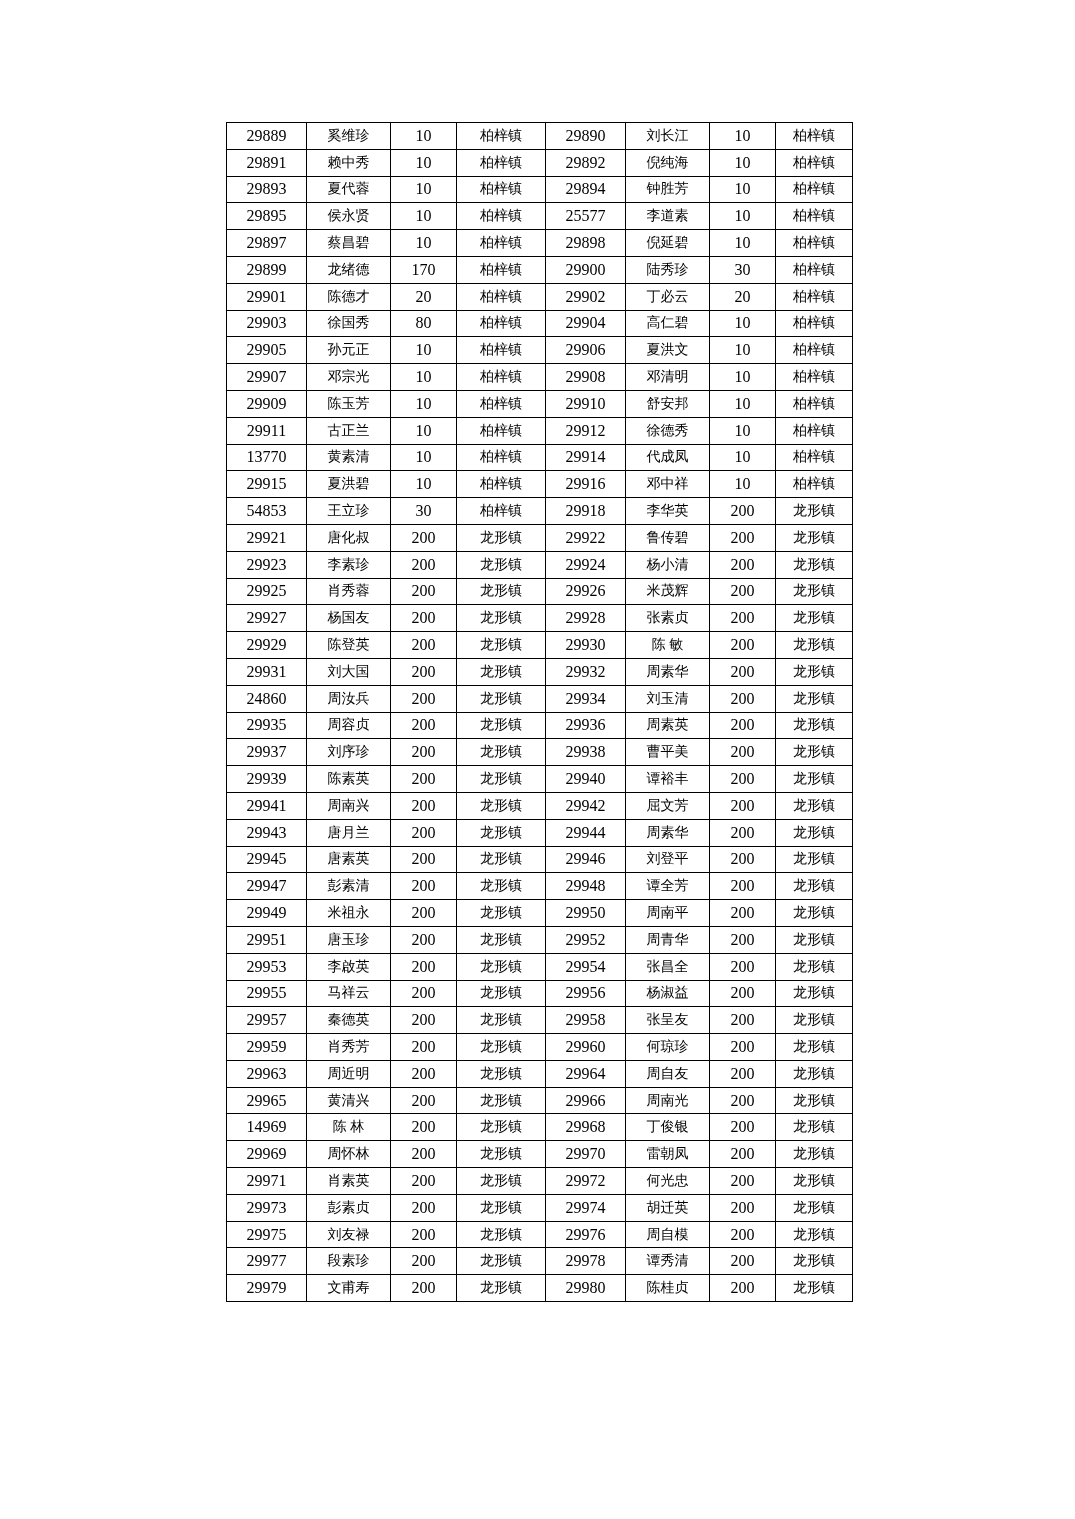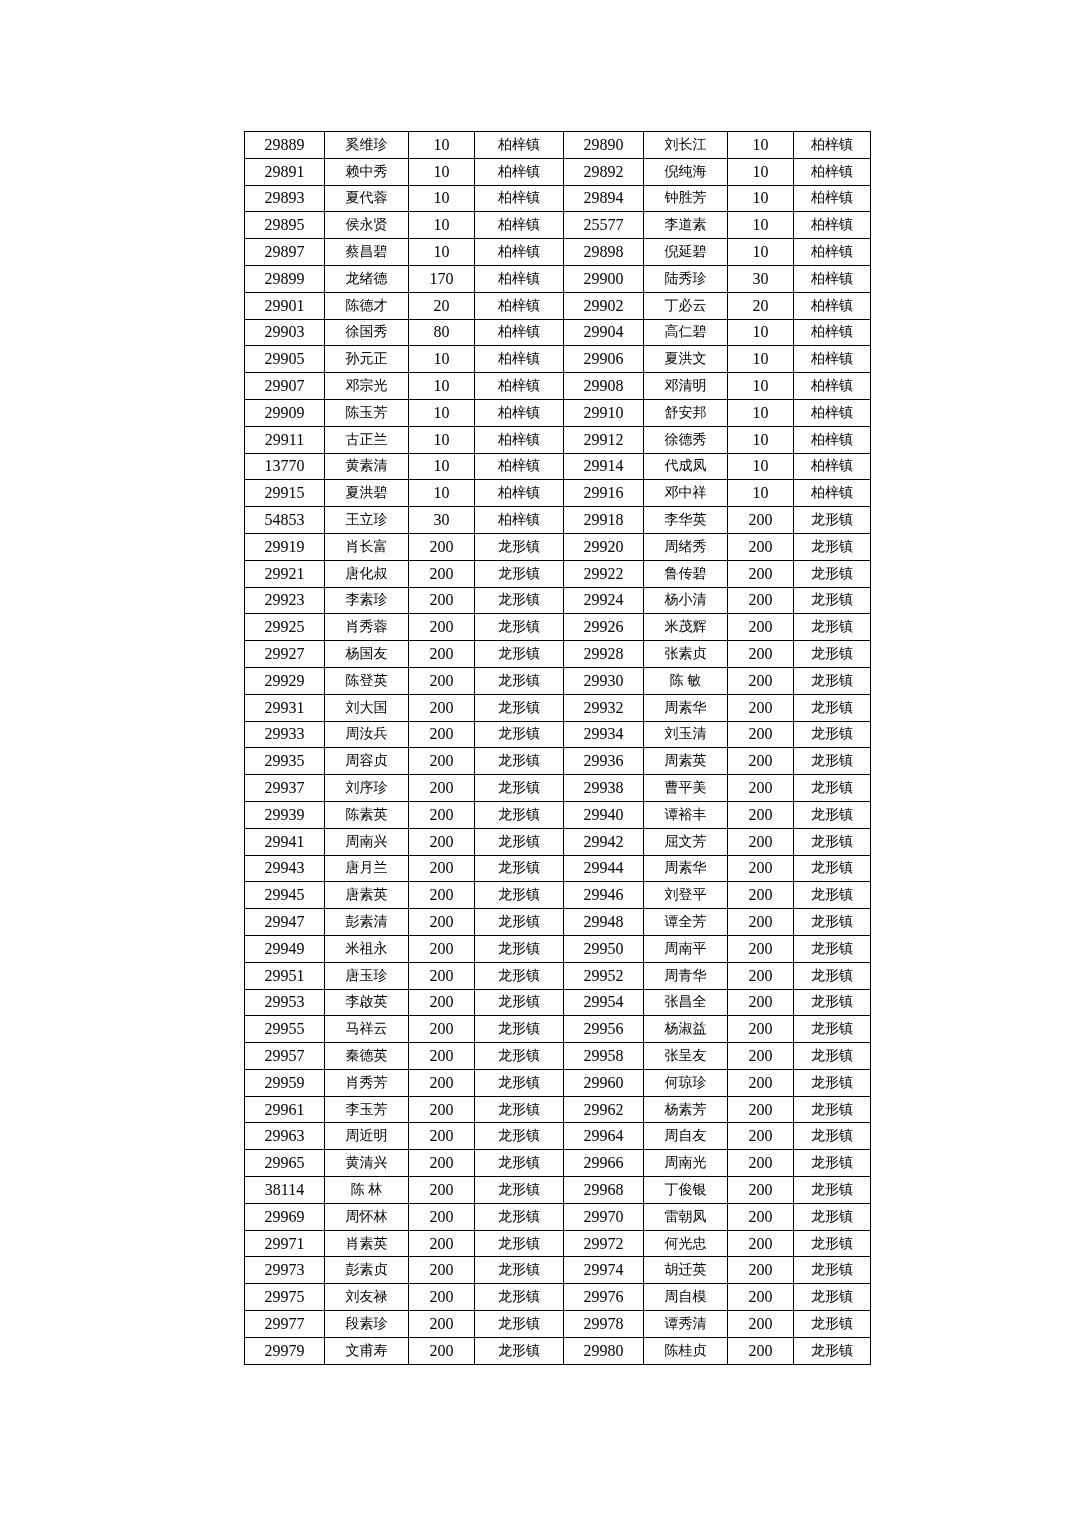--- a/index.html
+++ b/index.html
@@ -7,22 +7,21 @@
     width: 1075px;
     height: 1519px;
     background: #ffffff;
     position: relative;
     font-family: "Liberation Serif", "DejaVu Serif", serif;
     color: #000000;
   }
   .sheet {
     position: absolute;
     left: 226px;
-    top: 131px;
-    margin-left: 18px;
+    top: 122px;
   }
   table {
     border-collapse: collapse;
     table-layout: fixed;
   }
   td {
     border: 1px solid #000000;
     text-align: center;
     vertical-align: middle;
     height: 25.8px;
@@ -201,30 +200,20 @@
           <td class="num">54853</td>
           <td class="zh">王立珍</td>
           <td class="num">30</td>
           <td class="zh">柏梓镇</td>
           <td class="num">29918</td>
           <td class="zh">李华英</td>
           <td class="num">200</td>
           <td class="zh">龙形镇</td>
         </tr>
         <tr>
-          <td class="num">29919</td>
-          <td class="zh">肖长富</td>
-          <td class="num">200</td>
-          <td class="zh">龙形镇</td>
-          <td class="num">29920</td>
-          <td class="zh">周绪秀</td>
-          <td class="num">200</td>
-          <td class="zh">龙形镇</td>
-        </tr>
-        <tr>
           <td class="num">29921</td>
           <td class="zh">唐化叔</td>
           <td class="num">200</td>
           <td class="zh">龙形镇</td>
           <td class="num">29922</td>
           <td class="zh">鲁传碧</td>
           <td class="num">200</td>
           <td class="zh">龙形镇</td>
         </tr>
         <tr>
@@ -271,21 +260,21 @@
           <td class="num">29931</td>
           <td class="zh">刘大国</td>
           <td class="num">200</td>
           <td class="zh">龙形镇</td>
           <td class="num">29932</td>
           <td class="zh">周素华</td>
           <td class="num">200</td>
           <td class="zh">龙形镇</td>
         </tr>
         <tr>
-          <td class="num">29933</td>
+          <td class="num">24860</td>
           <td class="zh">周汝兵</td>
           <td class="num">200</td>
           <td class="zh">龙形镇</td>
           <td class="num">29934</td>
           <td class="zh">刘玉清</td>
           <td class="num">200</td>
           <td class="zh">龙形镇</td>
         </tr>
         <tr>
           <td class="num">29935</td>
@@ -411,51 +400,41 @@
           <td class="num">29959</td>
           <td class="zh">肖秀芳</td>
           <td class="num">200</td>
           <td class="zh">龙形镇</td>
           <td class="num">29960</td>
           <td class="zh">何琼珍</td>
           <td class="num">200</td>
           <td class="zh">龙形镇</td>
         </tr>
         <tr>
-          <td class="num">29961</td>
-          <td class="zh">李玉芳</td>
-          <td class="num">200</td>
-          <td class="zh">龙形镇</td>
-          <td class="num">29962</td>
-          <td class="zh">杨素芳</td>
-          <td class="num">200</td>
-          <td class="zh">龙形镇</td>
-        </tr>
-        <tr>
           <td class="num">29963</td>
           <td class="zh">周近明</td>
           <td class="num">200</td>
           <td class="zh">龙形镇</td>
           <td class="num">29964</td>
           <td class="zh">周自友</td>
           <td class="num">200</td>
           <td class="zh">龙形镇</td>
         </tr>
         <tr>
           <td class="num">29965</td>
           <td class="zh">黄清兴</td>
           <td class="num">200</td>
           <td class="zh">龙形镇</td>
           <td class="num">29966</td>
           <td class="zh">周南光</td>
           <td class="num">200</td>
           <td class="zh">龙形镇</td>
         </tr>
         <tr>
-          <td class="num">38114</td>
+          <td class="num">14969</td>
           <td class="zh">陈 林</td>
           <td class="num">200</td>
           <td class="zh">龙形镇</td>
           <td class="num">29968</td>
           <td class="zh">丁俊银</td>
           <td class="num">200</td>
           <td class="zh">龙形镇</td>
         </tr>
         <tr>
           <td class="num">29969</td>

